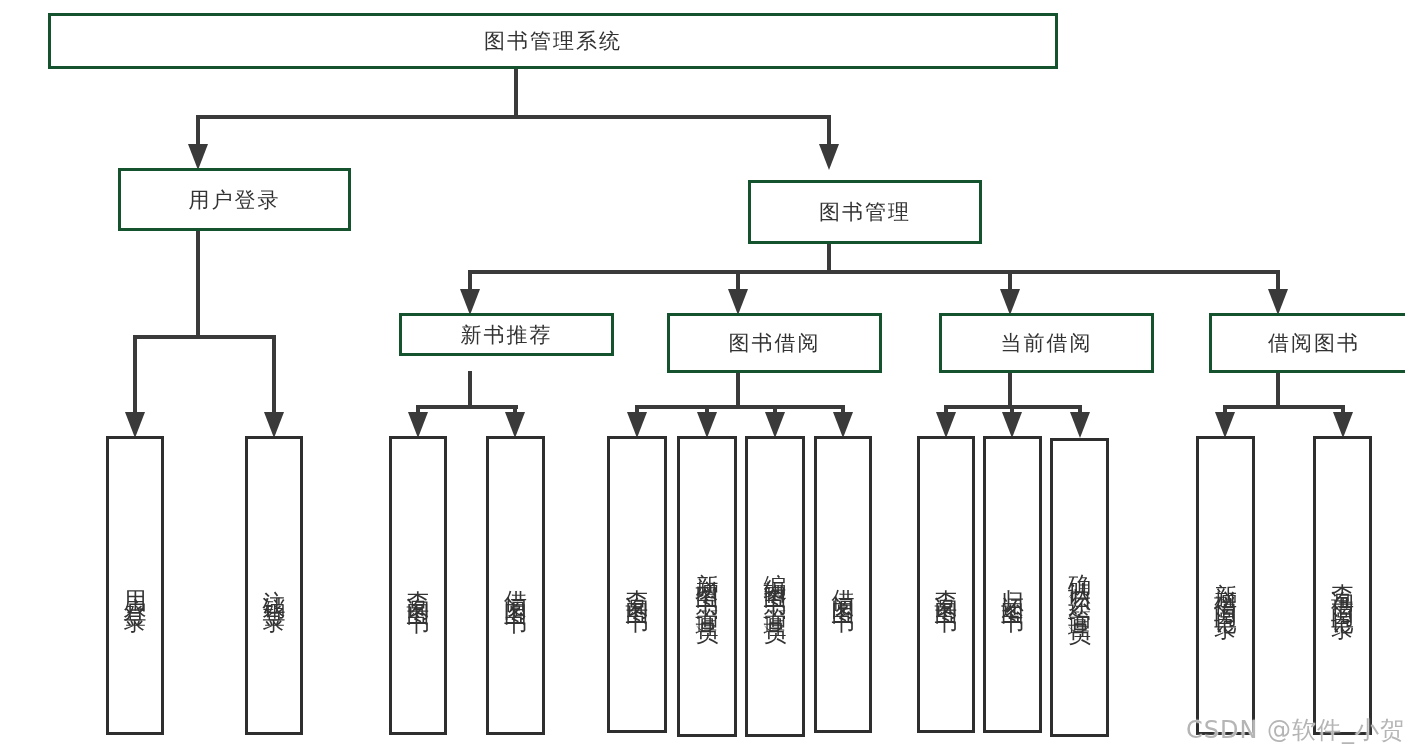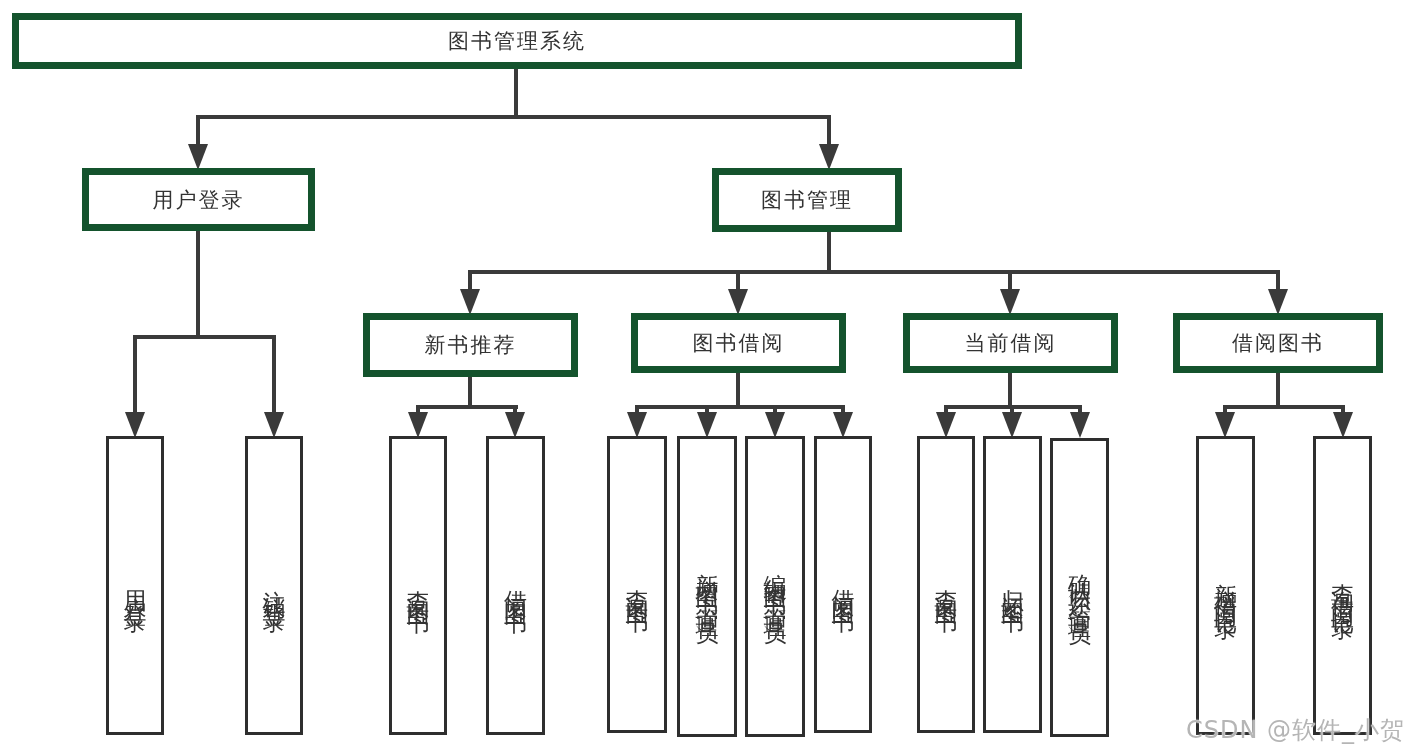--- a/index.html
+++ b/index.html
@@ -2,22 +2,22 @@
 <html><head>
 <meta charset="utf-8">
 <style>
   html,body{margin:0;padding:0;background:#ffffff;}
   .canvas{
     position:relative;width:1405px;height:747px;background:#ffffff;overflow:hidden;
     font-family:"DejaVu Sans","Liberation Sans",sans-serif;color:#333333;
   }
   .node{
     position:absolute;box-sizing:border-box;background:#ffffff;
-    border:7px solid #14532d;display:flex;align-items:center;justify-content:center;
-    font-size:21px;letter-spacing:2px;white-space:nowrap;
+    border:3px solid #14532d;display:flex;align-items:center;justify-content:center;
+    font-size:21px;letter-spacing:2px;white-space:nowrap;margin-left:36px;
   }
   .vnode{
     position:absolute;box-sizing:border-box;background:#ffffff;
     border:3px solid #2e2e2e;display:flex;align-items:center;justify-content:center;
   }
   .vtext{
     writing-mode:vertical-rl;text-orientation:mixed;
     font-size:23px;letter-spacing:7px;line-height:1;white-space:nowrap;
   }
   .vline{position:absolute;width:4px;background:#3a3a3a;}
@@ -95,23 +95,23 @@
   <div class="vline" style="left:1276px;top:371px;height:38px;"></div>
   <div class="hline" style="left:1223px;top:405px;width:122px;"></div>
   <div class="vline" style="left:1223px;top:405px;height:11px;"></div>
   <div class="ahead" style="left:1215px;top:412px;"></div>
   <div class="vline" style="left:1341px;top:405px;height:11px;"></div>
   <div class="ahead" style="left:1333px;top:412px;"></div>
 
   <div class="node" style="left:12px;top:13px;width:1010px;height:56px;">图书管理系统</div>
 
   <div class="node" style="left:82px;top:168px;width:233px;height:63px;">用户登录</div>
-  <div class="node" style="left:712px;top:168px;width:190px;height:64px;">图书管理</div>
+  <div class="node" style="left:712px;top:180px;width:234px;height:64px;">图书管理</div>
 
-  <div class="node" style="left:363px;top:313px;width:215px;height:64px;">新书推荐</div>
+  <div class="node" style="left:363px;top:313px;width:215px;height:43px;">新书推荐</div>
   <div class="node" style="left:631px;top:313px;width:215px;height:60px;">图书借阅</div>
   <div class="node" style="left:903px;top:313px;width:215px;height:60px;">当前借阅</div>
   <div class="node" style="left:1173px;top:313px;width:210px;height:60px;">借阅图书</div>
 
   <div class="vnode" style="left:106px;top:436px;width:58px;height:299px;">
     <span class="vtext">用户登录</span>
   </div>
   <div class="vnode" style="left:245px;top:436px;width:58px;height:299px;">
     <span class="vtext">注销登录</span>
   </div>

